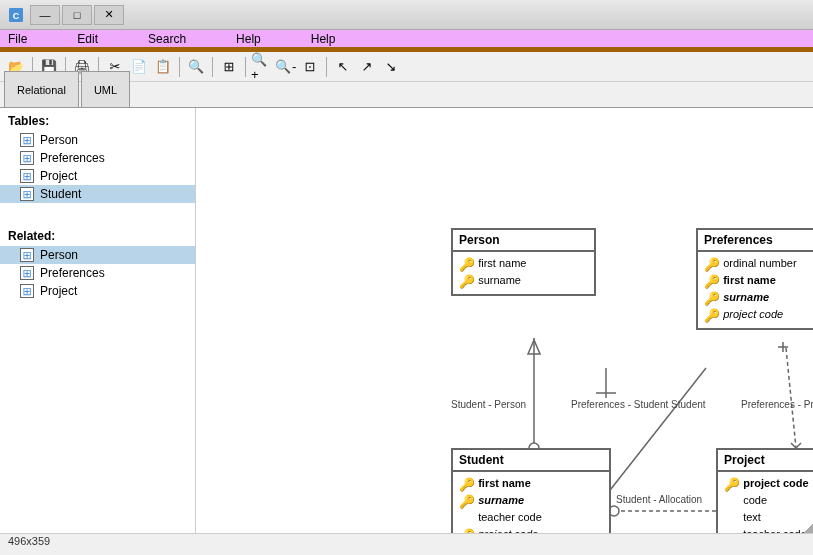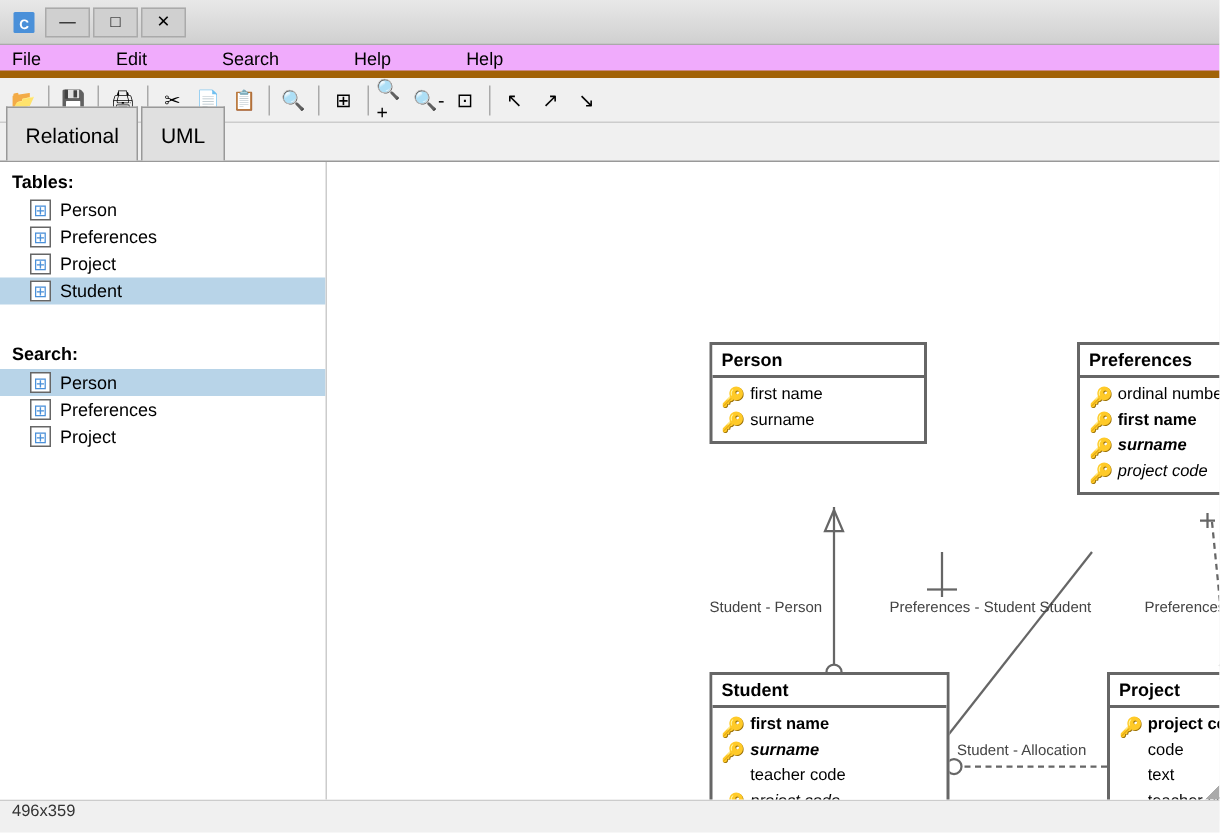--- a/index.html
+++ b/index.html
@@ -72,21 +72,21 @@
       align-items: flex-end;
       border-bottom: 1px solid #999;
       padding-left: 4px;
     }
     .tab {
       padding: 3px 12px;
       border: 1px solid #999;
       border-bottom: none;
       cursor: pointer;
       background: #e0e0e0;
-      font-size: 14px;
+      font-size: 11px;
       height: 36px;
       display: flex; align-items: center;
       margin-right: 2px;
     }
     .tab.active {
       background: #fff;
       font-weight: bold;
       border-bottom: 1px solid #fff;
       height: 22px;
     }
@@ -94,21 +94,21 @@
 
     
     #main {
       display: flex;
       height: calc(555px - 30px - 22px - 30px - 26px - 22px);
       background: #fff;
     }
 
     
     #sidebar {
-      width: 218px;
+      width: 196px;
       background: #fff;
       border-right: 1px solid #ccc;
       flex-shrink: 0;
       overflow-y: auto;
     }
     .sidebar-section-label {
       font-weight: bold;
       font-size: 12px;
       padding: 6px 8px 3px 8px;
       color: #000;
@@ -268,21 +268,21 @@
     <div class="sidebar-item">
       <div class="table-icon"></div>
       <span>Project</span>
     </div>
     <div class="sidebar-item selected">
       <div class="table-icon"></div>
       <span>Student</span>
     </div>
 
     <div style="height: 20px;"></div>
-    <div class="sidebar-section-label">Search:</div>
+    <div class="sidebar-section-label">Related:</div>
     <div class="sidebar-item selected">
       <div class="table-icon"></div>
       <span>Person</span>
     </div>
     <div class="sidebar-item">
       <div class="table-icon"></div>
       <span>Preferences</span>
     </div>
     <div class="sidebar-item">
       <div class="table-icon"></div>

